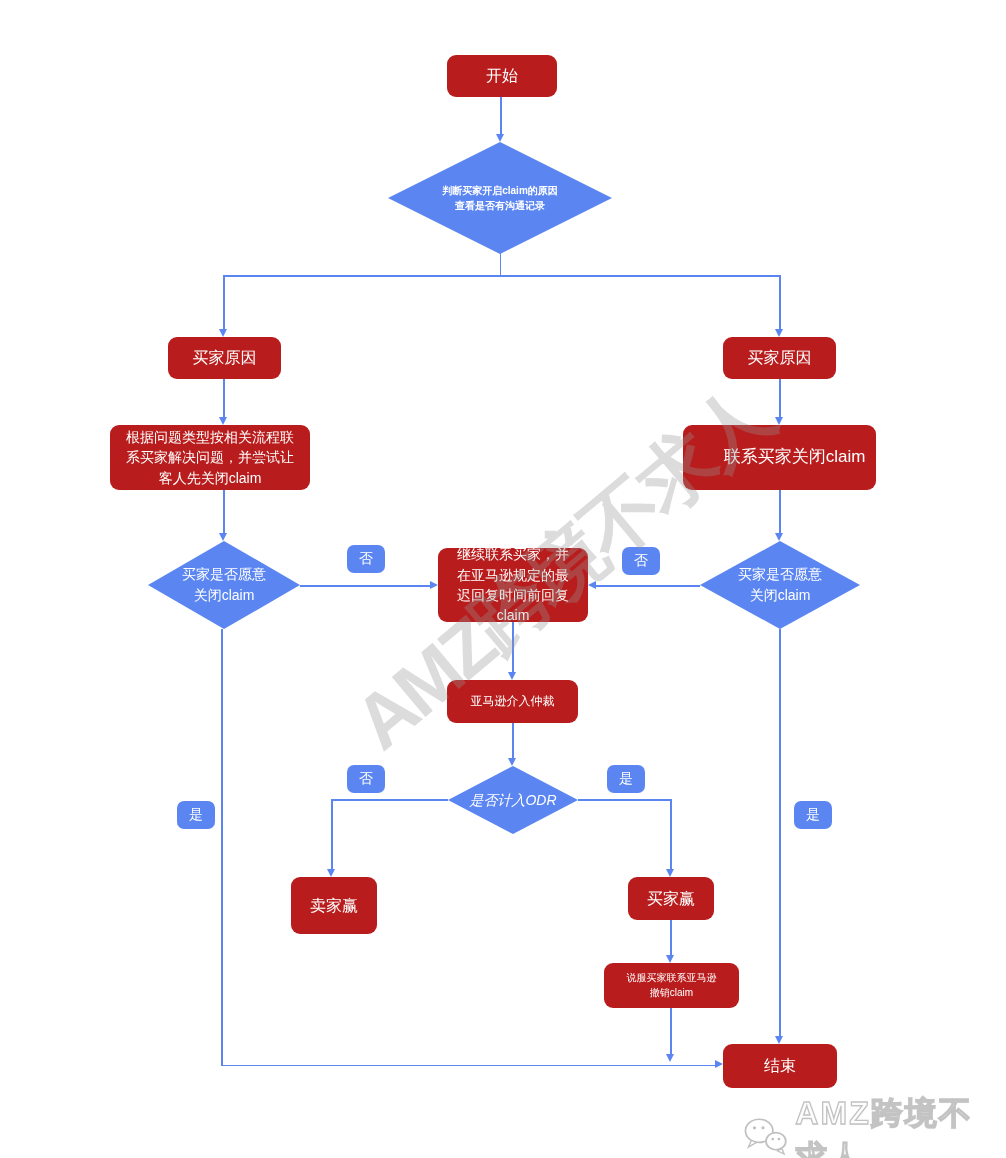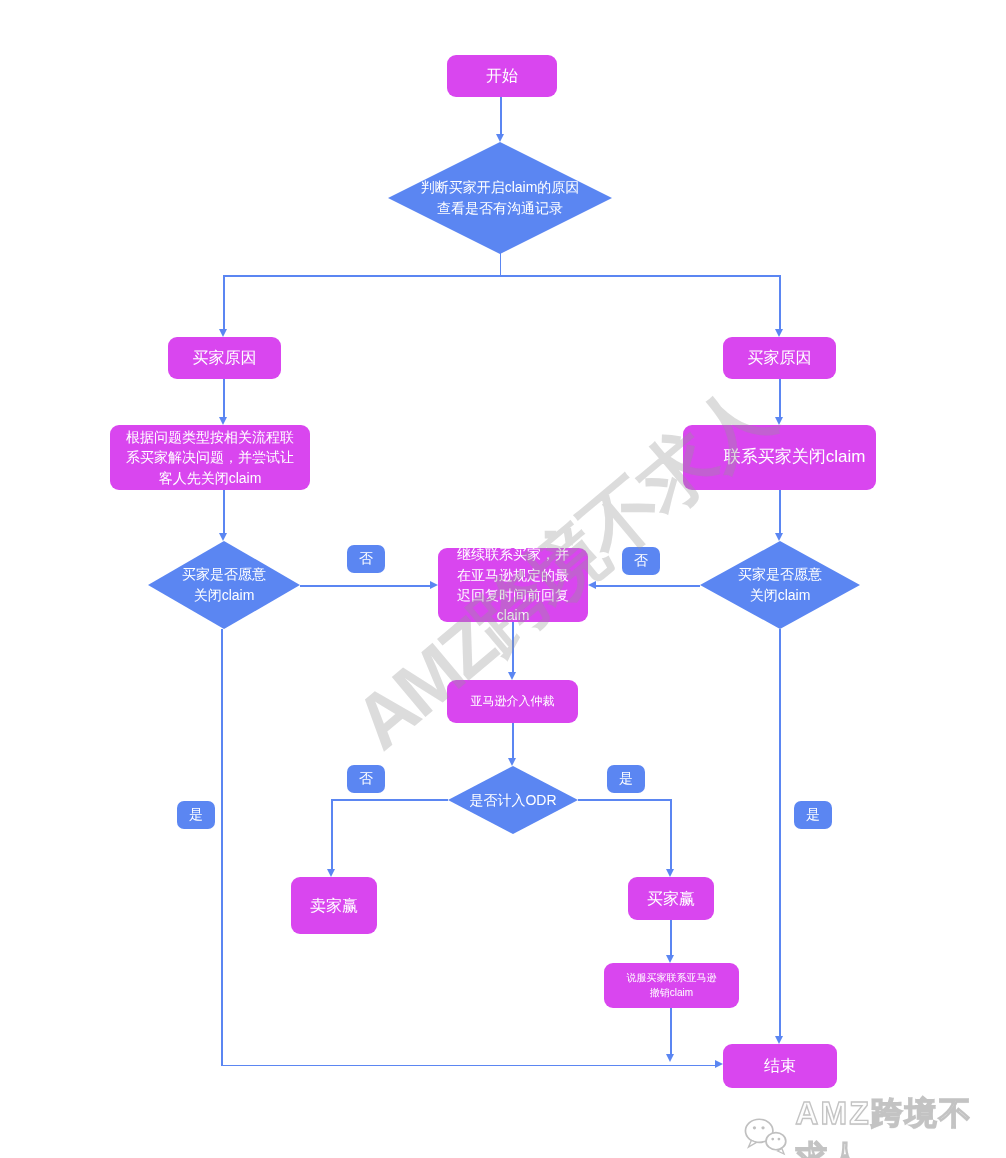--- a/index.html
+++ b/index.html
@@ -2,21 +2,21 @@
 <html><head>
 <meta charset="utf-8">
 <style>
   html,body{margin:0;padding:0;background:#fff;}
   .canvas{
     position:relative;width:1006px;height:1158px;background:#ffffff;overflow:hidden;
     font-family:"Liberation Sans","DejaVu Sans",sans-serif;
   }
   
   .nd{
-    position:absolute;background:#d946ef;color:#fff;border-radius:9px;
+    position:absolute;background:#b91c1c;color:#fff;border-radius:9px;
     display:flex;align-items:center;justify-content:center;text-align:center;
     white-space:pre-line;z-index:2;box-sizing:border-box;line-height:1.45;
   }
   
   .dm{
     position:absolute;background:#5B86F2;color:#fff;
     clip-path:polygon(50% 0,100% 50%,50% 100%,0 50%);
     display:flex;align-items:center;justify-content:center;text-align:center;
     white-space:pre-line;z-index:2;line-height:1.5;
   }
@@ -99,42 +99,42 @@
 
   <div class="ln" style="left:221px;top:629px;width:1.5px;height:437px;"></div>
   <div class="ln" style="left:221px;top:1064.5px;width:494px;height:1.5px;"></div>
   <div class="ar" style="left:715px;top:1060px;"></div>
 
   <div class="ln" style="left:779px;top:629px;width:1.5px;height:408px;"></div>
   <div class="ad" style="left:775px;top:1036px;"></div>
 
   <div class="nd" style="left:447px;top:55px;width:110px;height:42px;font-size:16px;">开始</div>
 
-  <div class="dm" style="left:388px;top:142px;width:224px;height:112px;font-size:14px;">判断买家开启claim的原因
+  <div class="dm" style="left:388px;top:142px;width:224px;height:112px;font-size:10px;font-weight:bold;">判断买家开启claim的原因
 查看是否有沟通记录</div>
 
   <div class="nd" style="left:168px;top:337px;width:113px;height:42px;font-size:16px;">买家原因</div>
 
   <div class="nd" style="left:723px;top:337px;width:113px;height:42px;font-size:16px;">买家原因</div>
 
   <div class="nd" style="left:110px;top:425px;width:200px;height:65px;font-size:14px;padding:6px 12px;">根据问题类型按相关流程联系买家解决问题，并尝试让客人先关闭claim</div>
 
   <div class="nd" style="left:683px;top:425px;width:193px;height:65px;font-size:17px;padding-left:30px;">联系买家关闭claim</div>
 
   <div class="dm" style="left:148px;top:541px;width:152px;height:88px;font-size:14px;">买家是否愿意
 关闭claim</div>
 
   <div class="dm" style="left:700px;top:541px;width:160px;height:88px;font-size:14px;">买家是否愿意
 关闭claim</div>
 
   <div class="nd" style="left:438px;top:548px;width:150px;height:74px;font-size:14px;padding:4px 14px;">继续联系买家，并在亚马逊规定的最迟回复时间前回复claim</div>
 
   <div class="nd" style="left:447px;top:680px;width:131px;height:43px;font-size:12px;">亚马逊介入仲裁</div>
 
-  <div class="dm" style="left:448px;top:766px;width:130px;height:68px;font-size:14px;">是否计入ODR</div>
+  <div class="dm" style="left:448px;top:766px;width:130px;height:68px;font-size:14px;font-style:italic;">是否计入ODR</div>
 
   <div class="nd" style="left:291px;top:877px;width:86px;height:57px;font-size:16px;">卖家赢</div>
 
   <div class="nd" style="left:628px;top:877px;width:86px;height:43px;font-size:16px;">买家赢</div>
 
   <div class="nd" style="left:604px;top:963px;width:135px;height:45px;font-size:10px;">说服买家联系亚马逊
 撤销claim</div>
 
   <div class="nd" style="left:723px;top:1044px;width:114px;height:44px;font-size:16px;">结束</div>
 

